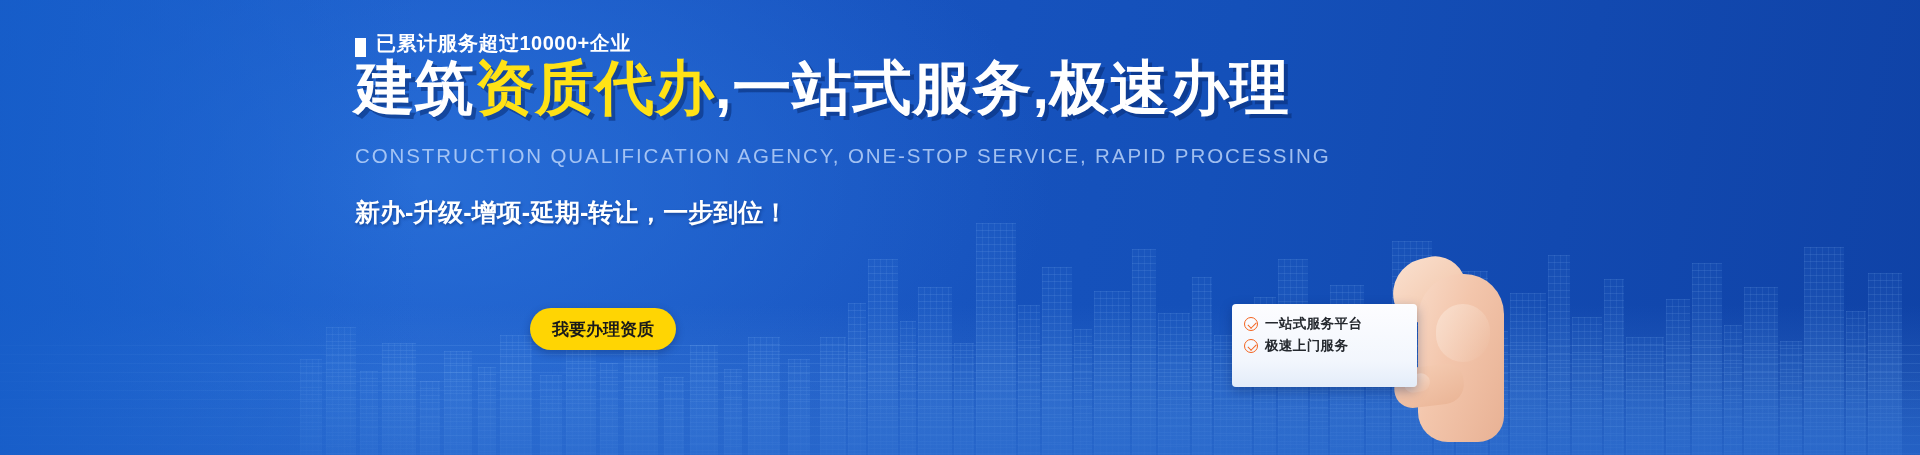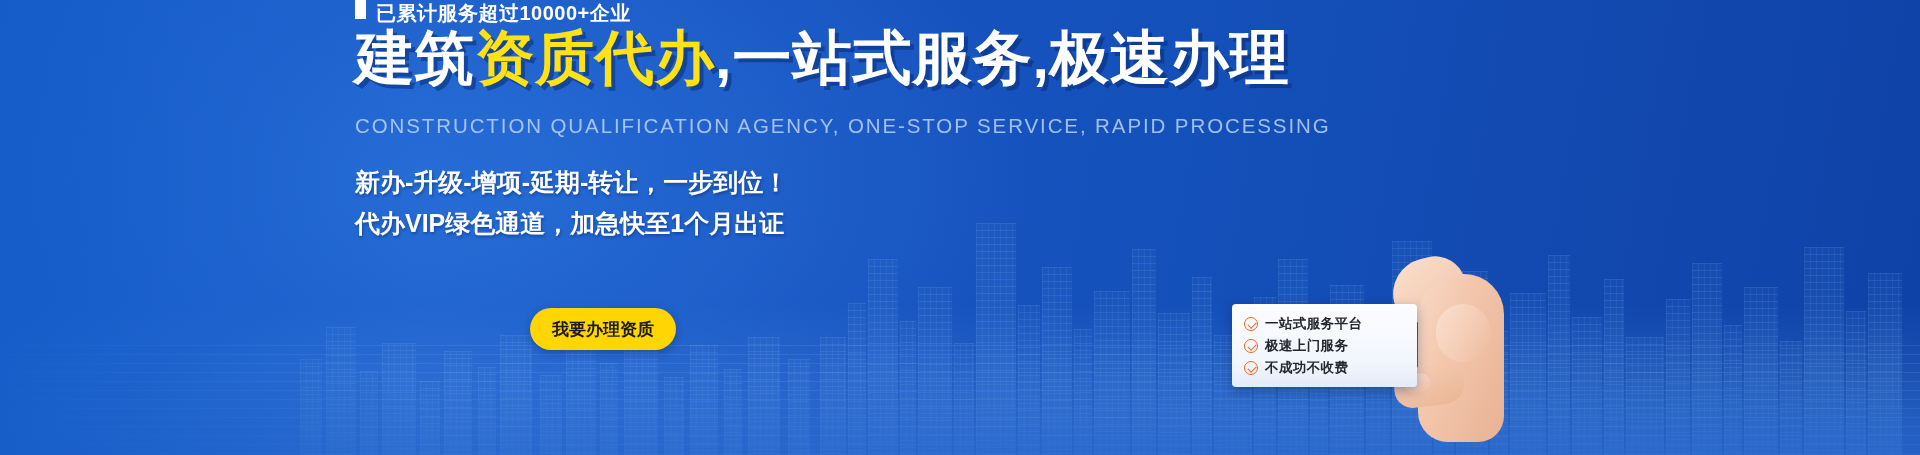--- a/index.html
+++ b/index.html
@@ -39,21 +39,21 @@
     background-image:repeating-linear-gradient(to bottom, rgba(150,200,255,.13) 0 1px, transparent 1px 9px);
   }
   .leftfade{
     position:absolute; left:0; top:0; width:420px; height:455px;
     background:linear-gradient(to right, rgba(21,92,200,.85), rgba(21,92,200,0));
   }
 
   
   .content { position:absolute; left:355px; top:0; width:1000px; height:455px; }
 
-  .eyebrow { display:flex; align-items:flex-start; gap:10px; }
+  .eyebrow { display:flex; align-items:flex-end; gap:10px; margin-top:30px; }
   .eyebrow .sq { width:11px; height:19px; background:#ffffff; display:block; }
   .eyebrow .txt { color:#ffffff; font-size:20px; font-weight:bold; letter-spacing:.5px; }
 
   .headline {
     margin-top:0; font-size:59px; font-weight:bold; line-height:1.08;
     white-space:nowrap; letter-spacing:1px;
   }
   .headline .w { color:#ffffff; text-shadow:4px 4px 0 rgba(8,44,115,.55); }
   .headline .y { color:#ffe215; text-shadow:4px 4px 0 rgba(8,44,115,.55); }
 
@@ -199,21 +199,20 @@
     </div>
 
     <h1 class="headline">
       <span class="w">建筑</span><span class="y">资质代办</span><span class="w">,一站式服务,极速办理</span>
     </h1>
 
     <div class="subtitle">CONSTRUCTION QUALIFICATION AGENCY, ONE-STOP SERVICE, RAPID PROCESSING</div>
 
     <div class="features">
       <div class="line">新办-升级-增项-延期-转让，一步到位！</div>
-      <div class="line">代办VIP绿色通道，加急快至1个月出证</div>
     </div>
 
     <button class="cta">我要办理资质</button>
   </div>
 
   <div class="cardwrap">
     <div class="hand">
       <div class="thumb"></div>
       <div class="palm"></div>
       <div class="knuck"></div>
@@ -222,20 +221,16 @@
     </div>
     <div class="card">
       <div class="row">
         <span class="tick"></span>
         <span class="rowtxt">一站式服务平台</span>
       </div>
       <div class="row">
         <span class="tick"></span>
         <span class="rowtxt">极速上门服务</span>
       </div>
-      <div class="row">
-        <span class="tick"></span>
-        <span class="rowtxt">不成功不收费</span>
-      </div>
     </div>
   </div>
 
 </div>
 
 </body></html>

